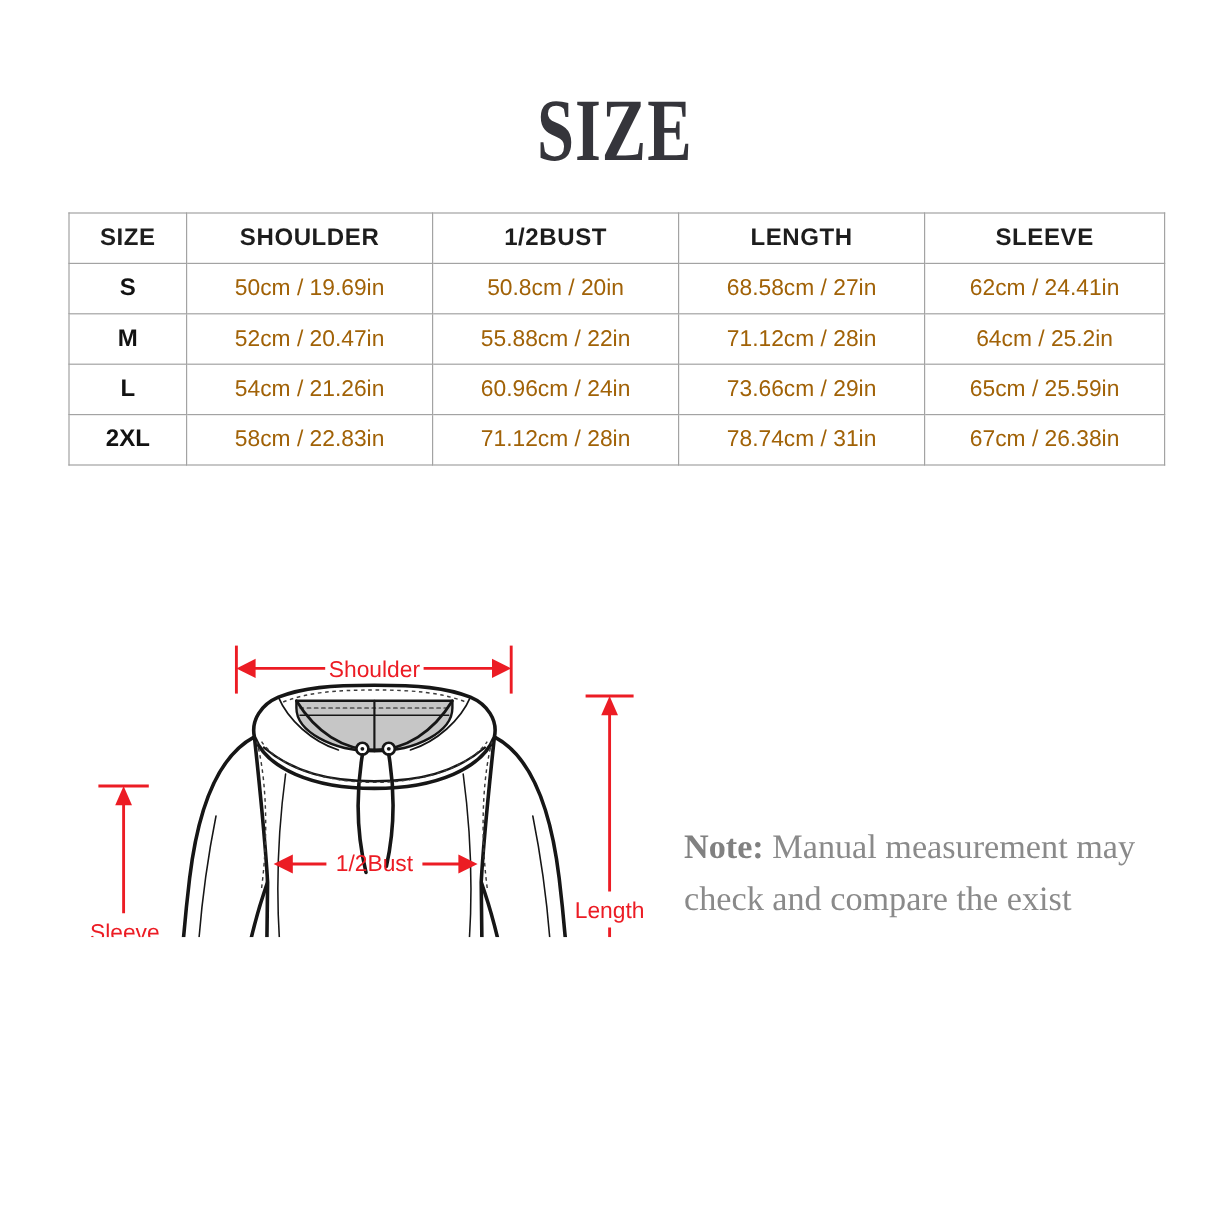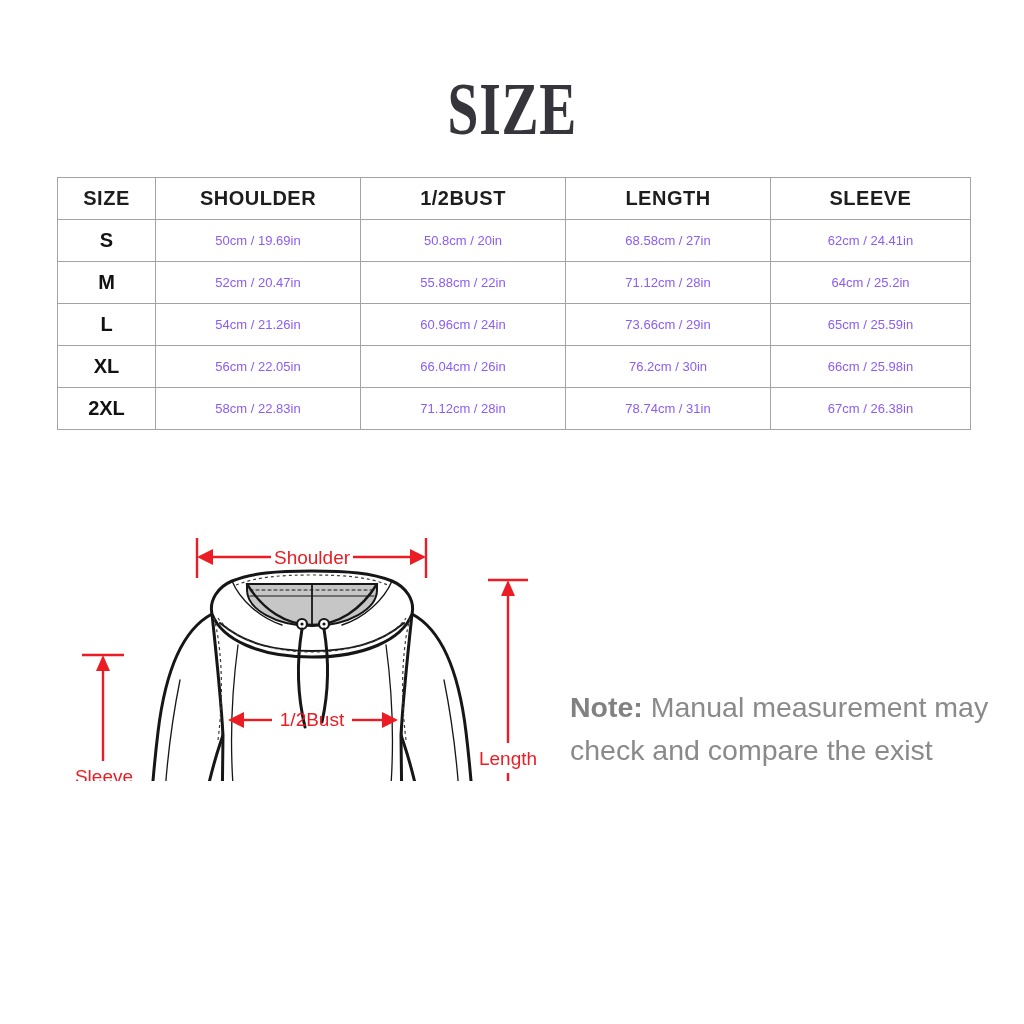--- a/index.html
+++ b/index.html
@@ -17,26 +17,26 @@
   
   .size-table{
     position:absolute;left:57px;top:177px;width:913px;
     border-collapse:collapse;table-layout:fixed;
   }
   .size-table th,.size-table td{
     border:1px solid #a3a3a3;text-align:center;vertical-align:middle;
     height:41px;padding:0;overflow:hidden;white-space:nowrap;
   }
   .size-table th{font-size:20px;font-weight:700;color:#1d1d1d;letter-spacing:0.5px;}
-  .size-table td{font-size:13px;color:#8b5cf6;}
+  .size-table td{font-size:19px;color:#a16207;}
   .size-table td.size-col{font-weight:700;color:#121212;font-size:20px;}
   
   .note{
     position:absolute;left:570px;top:686px;width:440px;
-    font-size:28.5px;line-height:42.5px;color:#8a8a8a;
+    font-size:28.5px;line-height:42.5px;color:#8a8a8a;font-family:Liberation Serif, serif;
   }
   .note-bold{font-weight:700;color:#818181;}
   
   .diagram{position:absolute;left:60px;top:530px;width:480px;height:480px;}
 </style>
 </head>
 <body>
 
 <div id="canvas">
 
@@ -75,27 +75,20 @@
         <td>55.88cm / 22in</td>
         <td>71.12cm / 28in</td>
         <td>64cm / 25.2in</td>
       </tr>
       <tr>
         <td class="size-col">L</td>
         <td>54cm / 21.26in</td>
         <td>60.96cm / 24in</td>
         <td>73.66cm / 29in</td>
         <td>65cm / 25.59in</td>
-      </tr>
-      <tr>
-        <td class="size-col">XL</td>
-        <td>56cm / 22.05in</td>
-        <td>66.04cm / 26in</td>
-        <td>76.2cm / 30in</td>
-        <td>66cm / 25.98in</td>
       </tr>
       <tr>
         <td class="size-col">2XL</td>
         <td>58cm / 22.83in</td>
         <td>71.12cm / 28in</td>
         <td>78.74cm / 31in</td>
         <td>67cm / 26.38in</td>
       </tr>
     </tbody>
   </table>

